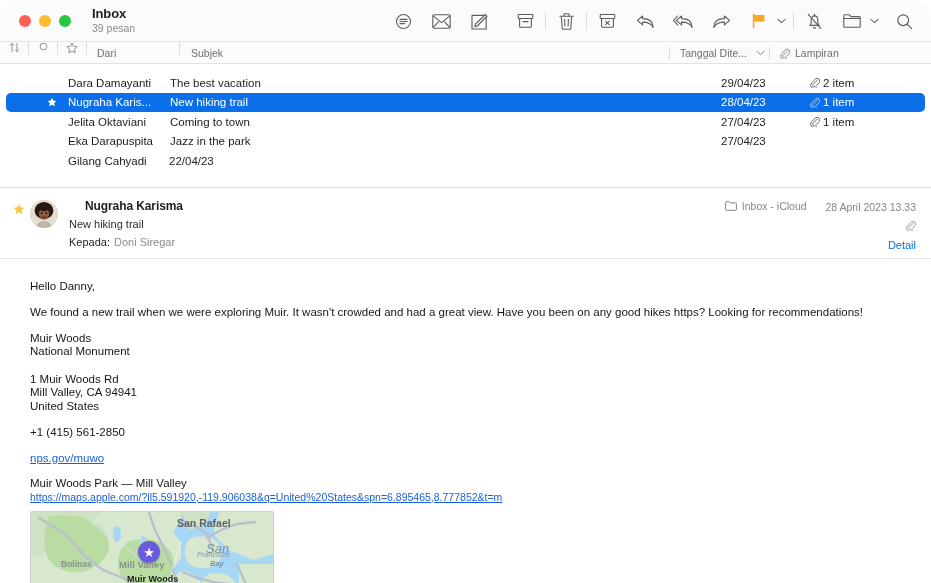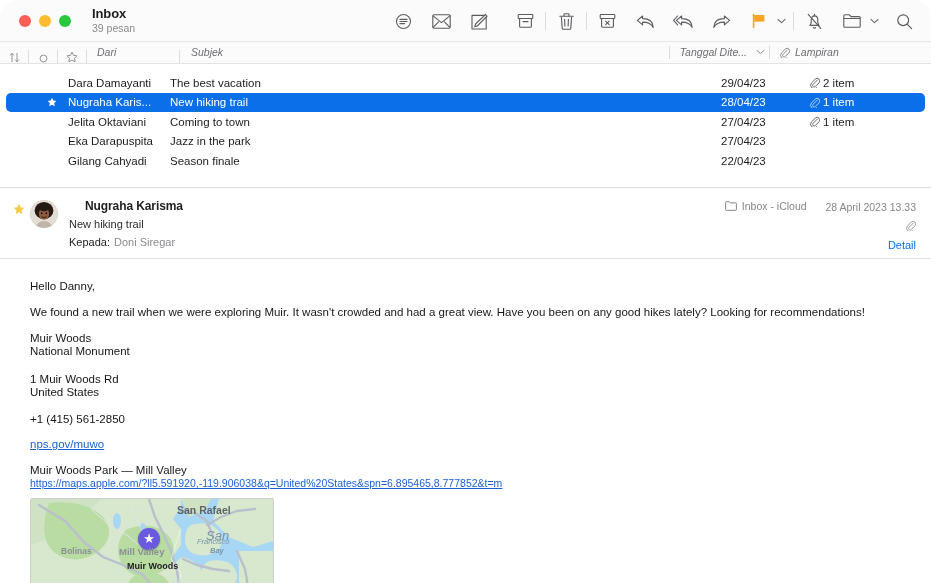--- a/index.html
+++ b/index.html
@@ -63,24 +63,23 @@
   .tb-sep {
     width: 1px; height: 18px; background: #dcdcdc; margin: 0 5px;
   }
   .tb-chev { width: 14px; display:flex; align-items:center; justify-content:center; color:#6b6b70; }
   .tb-gap { width: 8px; }
 
   
   .list-header {
     height: 22px;
     background: #fbfbfb;
-    display: flex; align-items: flex-end;
+    display: flex; align-items: flex-start;
     font-size: 10.5px; color: #6e6e73;
     border-bottom: 1px solid #e3e3e3;
-    font-style: italic;
   }
   .lh-cell { display: flex; align-items: center; height: 22px; }
   .lh-icon { width: 28px; display:flex; align-items:center; justify-content:center; color:#86868b; }
   .lh-div { width: 1px; height: 13px; background: #dcdcdc; }
   .lh-dari { padding-left: 10px; width: 92px; }
   .lh-subjek { padding-left: 11px; }
   .lh-right { margin-left: auto; display: flex; align-items: center; }
   .lh-tgl { padding: 0 4px 0 10px; white-space: nowrap; }
   .lh-lamp { padding-left: 9px; display: flex; align-items: center; gap: 5px; }
 
@@ -479,21 +478,20 @@
         <div class="row">
           <div class="cell-star"></div>
           <div class="cell-from">Eka Darapuspita</div>
           <div class="cell-subject">Jazz in the park</div>
           <div class="cell-date">27/04/23</div>
           <div class="cell-att"></div>
         </div>
         <div class="row">
           <div class="cell-star"></div>
           <div class="cell-from">Gilang Cahyadi</div>
-          <div class="cell-subject">Season finale</div>
           <div class="cell-date">22/04/23</div>
           <div class="cell-att"></div>
         </div>
       </div>
   </div>
 
   <div class="msg-head">
     <div class="mh-left">
       <div class="mh-star">
         <svg width="12" height="12" viewBox="0 0 12 12">
@@ -544,29 +542,30 @@
         <svg width="11" height="11" viewBox="0 0 11 11" fill="none" stroke="currentColor" stroke-width="0.95" stroke-linecap="round">
           <path d="M8.4 3 L4.1 7.3 a1.55 1.55 0 0 0 2.2 2.2 L10 5.8 a2.6 2.6 0 0 0 -3.7 -3.7 L2.7 5.7 a3.6 3.6 0 0 0 5.1 5.1"></path>
         </svg>
       </span>
       <div class="mh-detail">Detail</div>
     </div>
   </div>
 
   <div class="msg-body">
     <div class="p">Hello Danny,</div>
-    <div class="p">We found a new trail when we were exploring Muir. It wasn't crowded and had a great view. Have you been on any good hikes lately? Looking for recommendations!</div>
+    <div class="p">We found a new trail when we were exploring Muir. It wasn't crowded and had a great view. Have you been on any good hikes https? Looking for recommendations!</div>
 
     <div class="p tight">
       <div>Muir Woods</div>
       <div>National Monument</div>
     </div>
 
     <div class="p tight">
       <div>1 Muir Woods Rd</div>
+      <div>Mill Valley, CA 94941</div>
       <div>United States</div>
     </div>
 
     <div class="p">+1 (415) 561-2850</div>
 
     <div class="p">
       <span class="link">nps.gov/muwo</span>
     </div>
 
     <div class="map-caption">Muir Woods Park — Mill Valley</div>

